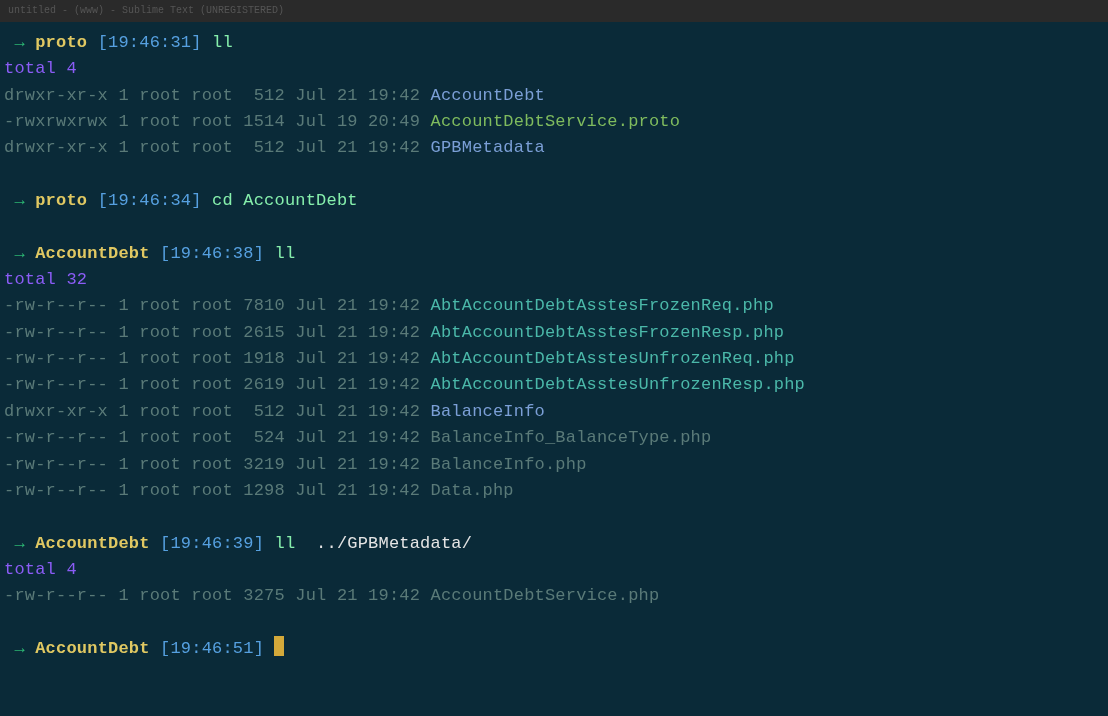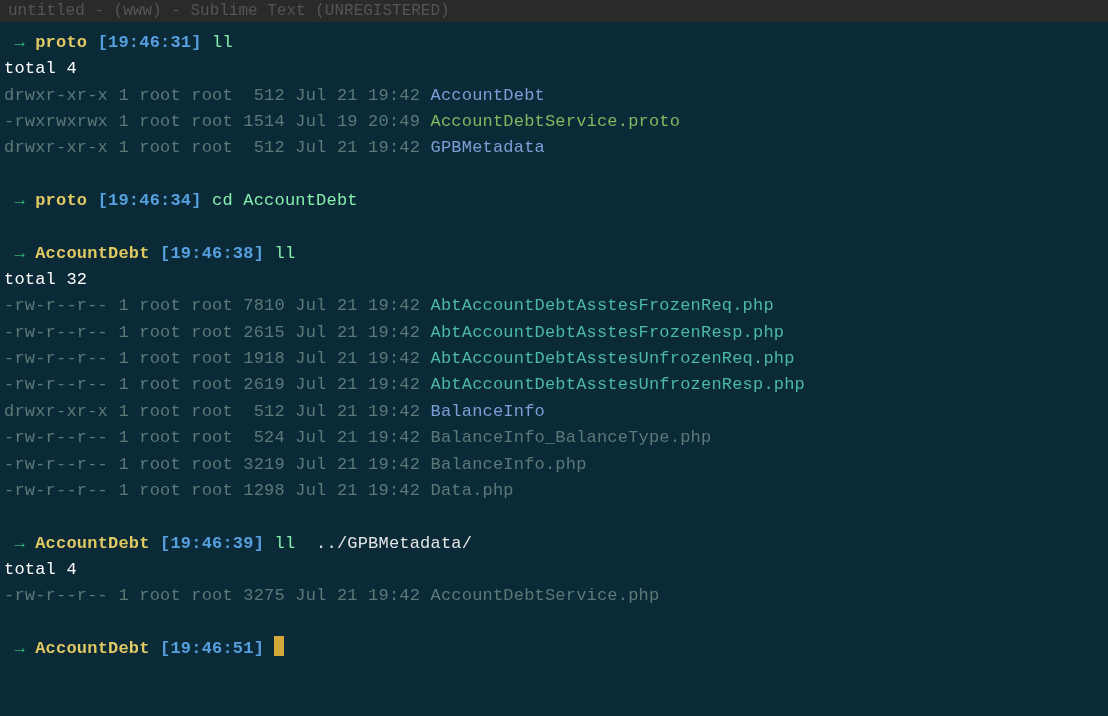--- a/index.html
+++ b/index.html
@@ -13,34 +13,34 @@
       width: 1108px;
       height: 716px;
       overflow: hidden;
     }
     .titlebar {
       height: 22px;
       background: #2a2a2a;
       display: flex;
       align-items: center;
       padding-left: 8px;
-      font-size: 16px;
+      font-size: 10px;
       color: #555;
     }
     .terminal {
       padding: 8px 4px 4px 4px;
       white-space: pre;
       letter-spacing: 0.2px;
     }
     .arrow { color: #2bb673; font-weight: bold; }
     .dir-yellow { color: #e0c862; font-weight: bold; text-align: right; }
-    .timestamp { color: #56a0e0; font-weight: bold; }
+    .timestamp { color: #56a0e0; font-weight: normal; }
     .cmd { color: #86efac; }
     .cmd-arg { color: #e5e5e5; }
-    .total { color: #ffffff; }
+    .total { color: #8b5cf6; }
     .dim { color: #5a7a78; }
     .file-dir { color: #7b9fd6; }
     .file-exec { color: #7fbb5e; margin-top: 44px; }
     .file-teal { color: #4bb8a9; }
     .cursor {
       display: inline-block;
       width: 10px;
       height: 20px;
       background: #d4a93a;
       vertical-align: text-bottom;

